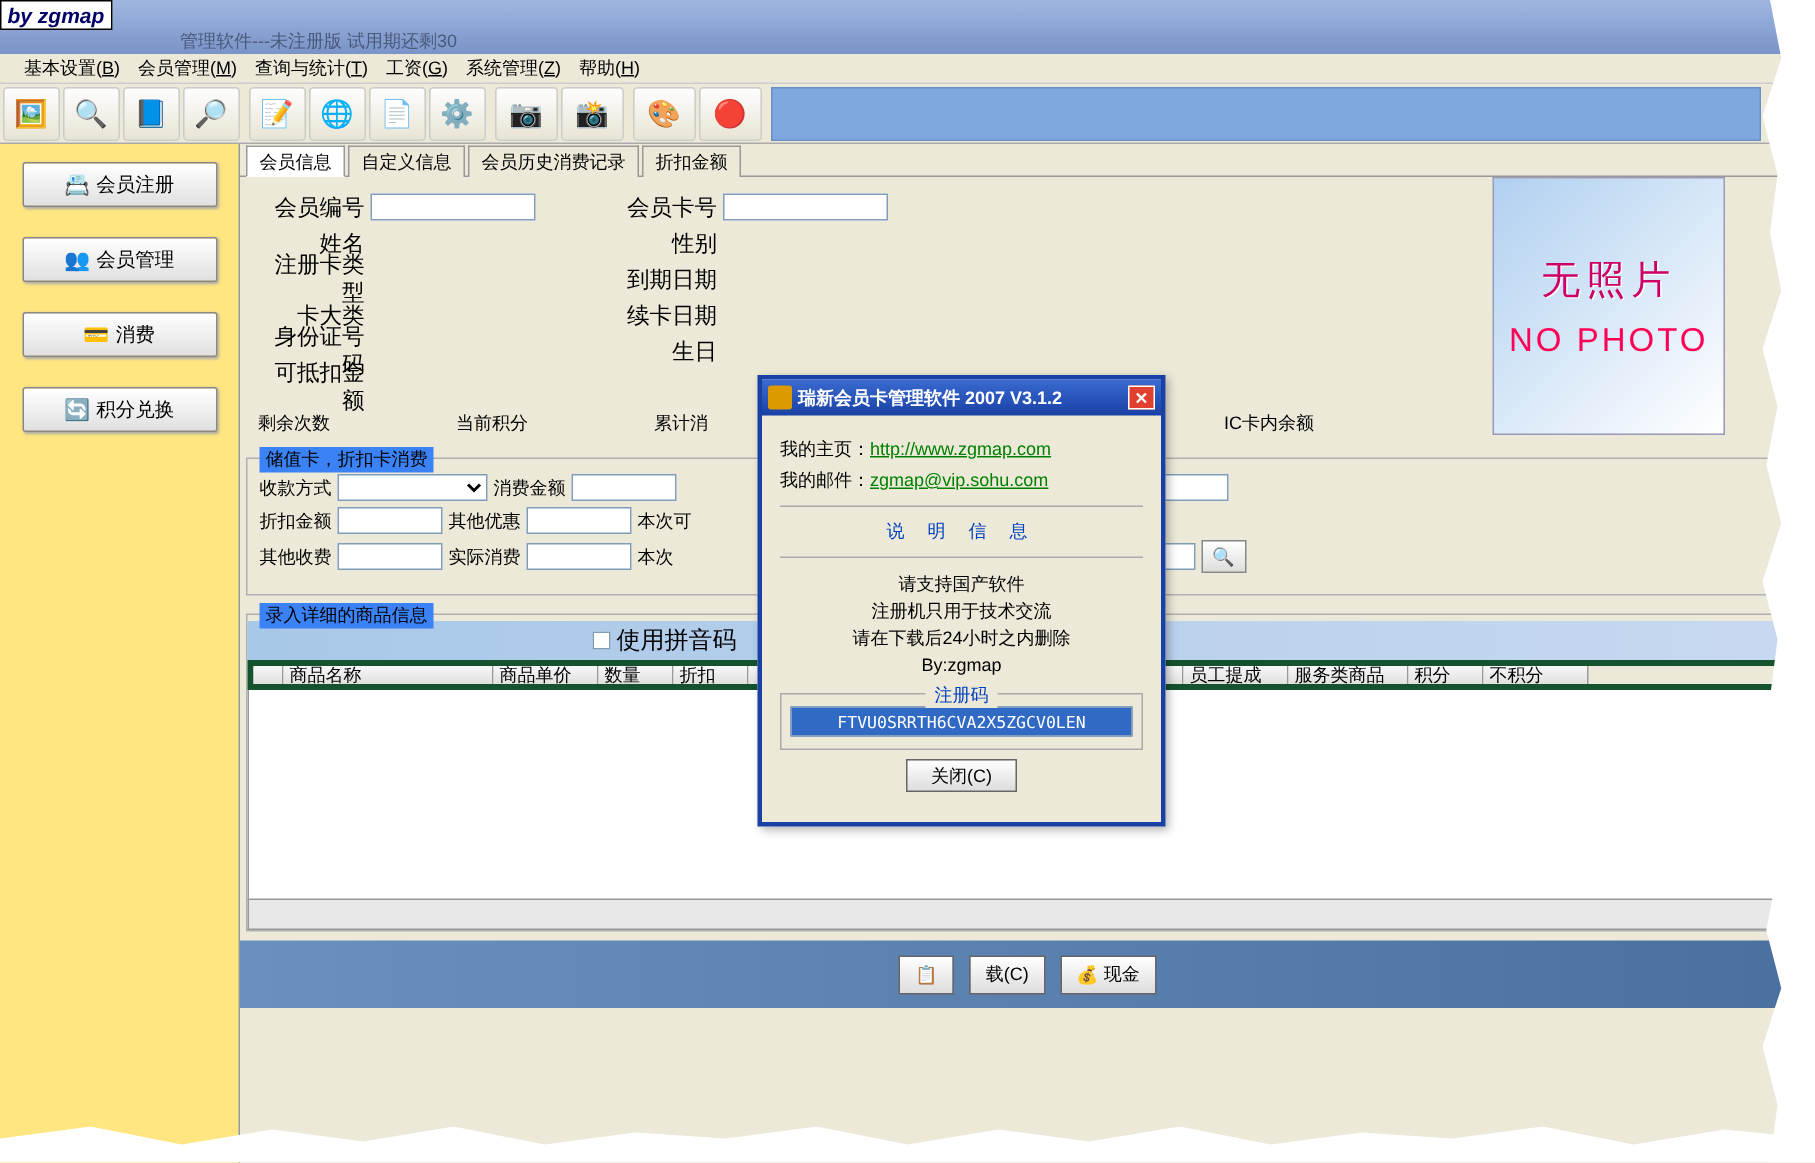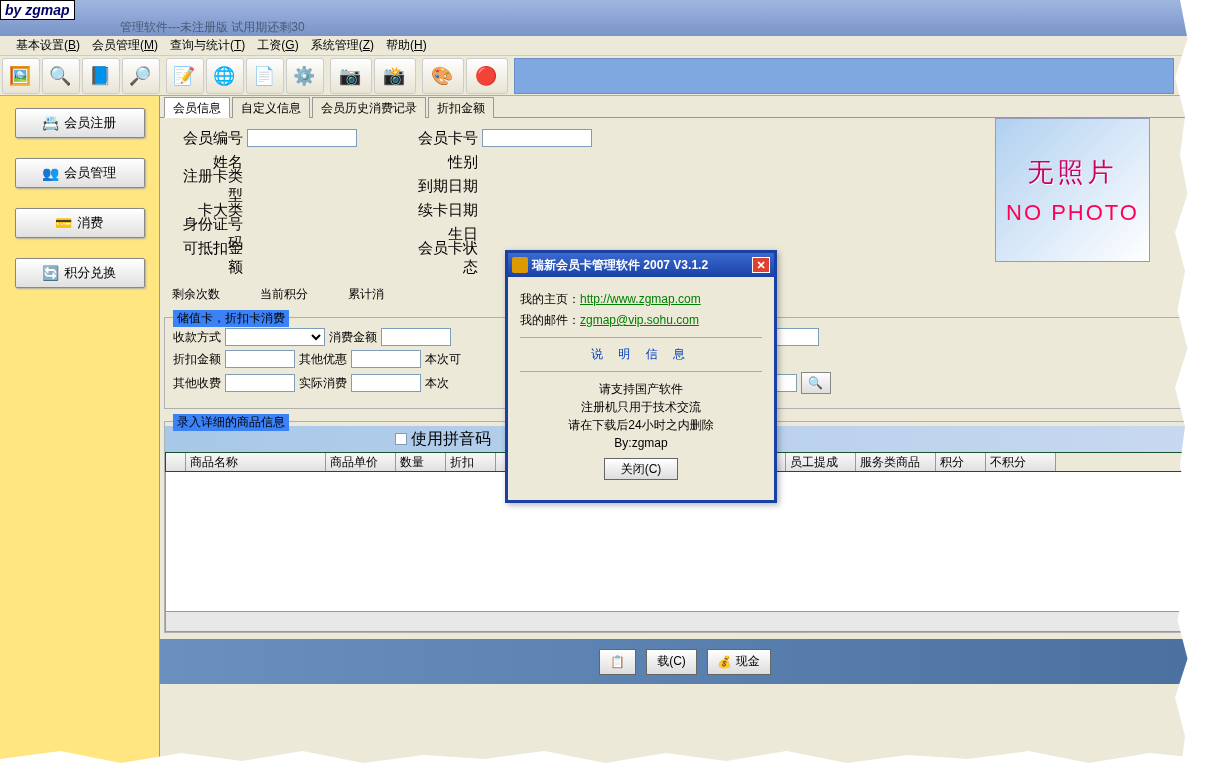--- a/index.html
+++ b/index.html
@@ -31,38 +31,38 @@
 
 .tabs { display: flex; height: 22px; background: #ece9d8; padding-left: 4px; gap: 2px; border-bottom: 1px solid #999; }
 .tab { padding: 2px 8px; border: 1px solid #999; border-bottom: none; background: #ece9d8; font-size: 12px; position: relative; top: 1px; }
 .tab.active { background: #fff; border-bottom: 1px solid #fff; }
 
 
 .panel { background: #ece9d8; padding: 8px 12px; position: relative; }
 .formrow { display: flex; align-items: center; height: 24px; }
 .flabel { width: 75px; text-align: right; padding-right: 4px; font-size: 15px; }
 .finput { width: 110px; height: 18px; border: 1px solid #7f9db9; background: #fff; }
-.photo { position: absolute; right: 60px; top: 0px; width: 155px; height: 144px; background: linear-gradient(135deg,#b0d0f0,#fff); display: flex; flex-direction: column; align-items: center; justify-content: center; font-size: 20px; color: #cc0066; font-family: serif; border: 1px solid #99b; }
+.photo { position: absolute; right: 60px; top: 0px; width: 155px; height: 172px; background: linear-gradient(135deg,#b0d0f0,#fff); display: flex; flex-direction: column; align-items: center; justify-content: center; font-size: 20px; color: #cc0066; font-family: serif; border: 1px solid #99b; }
 .photo .cn { font-size: 26px; letter-spacing: 4px; text-shadow: 1px 1px #fff; }
 .photo .en { font-size: 22px; color: #f05; letter-spacing: 2px; margin-top: 10px; }
 
 
 .group { border: 1px solid #b0b0b0; margin: 6px 4px; padding: 6px 8px 10px; background: #ece9d8; position: relative; }
 .group .legend { position: absolute; top: -8px; left: 8px; background: #3b82f6; padding: 0 4px; font-size: 12px; }
 .frow { display: flex; align-items: center; gap: 4px; margin: 4px 0; flex-wrap: wrap; }
 .frow .lbl { font-size: 12px; }
 .frow input, .frow select { height: 18px; border: 1px solid #7f9db9; background: #fff; font-size: 12px; }
 .smallbtn { width: 30px; height: 22px; border: 1px solid #888; background: linear-gradient(#fff,#ddd); display: inline-flex; align-items: center; justify-content: center; }
 
 
 .bluestrip { height: 26px; background: linear-gradient(90deg,#a8c8e8,#c8d8f0); display: flex; align-items: center; padding-left: 230px; gap: 4px; font-size: 16px; }
 .chk { width: 12px; height: 12px; border: 1px solid #7f9db9; background: #fff; display: inline-block; }
 
 
-.thead { display: flex; background: #ece9d8; border: 1px solid #14532d; height: 20px; }
+.thead { display: flex; background: #ece9d8; border: 4px solid #14532d; height: 20px; }
 .th { border-right: 1px solid #999; padding: 2px 4px; font-size: 12px; display: flex; align-items: center; background: linear-gradient(#f8f8f8,#e0e0e0); }
 .tbody { height: 140px; background: #fff; border: 1px solid #999; border-top: none; }
 .tfoot { height: 20px; background: #e8e8e8; border: 1px solid #999; border-top: none; }
 
 
 .bottom-strip { height: 45px; background: linear-gradient(90deg,#6a90c0,#4a70a0); display: flex; align-items: center; justify-content: center; gap: 10px; }
 .bbtn { height: 26px; padding: 2px 10px; background: linear-gradient(#fff,#ddd); border: 1px solid #666; font-size: 12px; display: flex; align-items: center; gap: 3px; }
 
 
 .modal { position: absolute; left: 505px; top: 250px; width: 272px; background: #ece9d8; border: 3px solid #1941a5; box-shadow: 2px 2px 6px rgba(0,0,0,0.3); z-index: 100; }
@@ -183,26 +183,23 @@
             </div>
           <div class="formrow">
               <div class="flabel">到期日期</div>
             </div>
           <div class="formrow">
               <div class="flabel">续卡日期</div>
             </div>
           <div class="formrow">
               <div class="flabel">生日</div>
             </div>
-          <div class="formrow">
-              <div class="flabel">会员卡状态</div>
-            </div>
         </div>
       </div>
-      <div style="display:flex;gap:40px;margin-top:16px">
+      <div style="display:flex;gap:84px;margin-top:4px">
         <span>剩余次数</span>
         <span>当前积分</span>
         <span>累计消</span>
         <span style="margin-left:260px">IC卡内余额</span>
       </div>
       <div class="photo">
         <div class="cn">无照片</div>
         <div class="en">NO PHOTO</div>
       </div>
     </div>
@@ -281,18 +278,22 @@
     <div class="row"><span>我的邮件：</span><a>zgmap@vip.sohu.com</a></div>
     <hr>
     <div class="hdr">说 明 信 息</div>
     <hr>
     <div class="msg">
       <div>请支持国产软件</div>
       <div>注册机只用于技术交流</div>
       <div>请在下载后24小时之内删除</div>
       <div>By:zgmap</div>
     </div>
+    <div class="regcode-box">
+      <div class="leg">注册码</div>
+      <input class="regcode-input" style="background: rgb(49, 106, 197); color: rgb(255, 255, 255);" value="FTVU0SRRTH6CVA2X5ZGCV0LEN">
+    </div>
     <button class="modal-close-btn">关闭(C)</button>
   </div>
 </div>
 
 <div class="torn-right"></div>
 <div class="torn-bottom"></div>
 
 </body></html>

